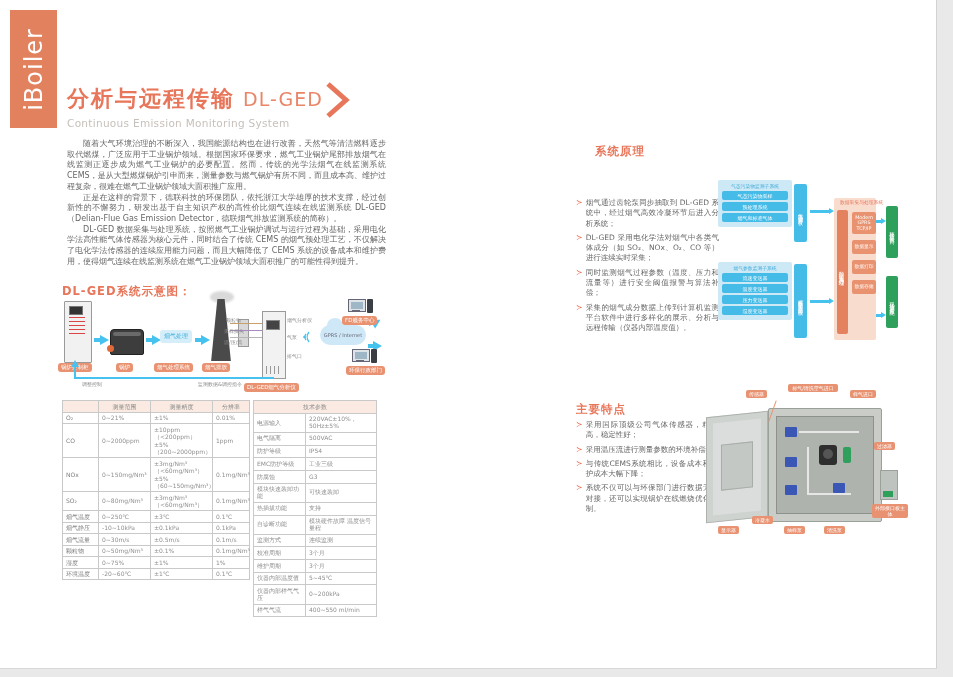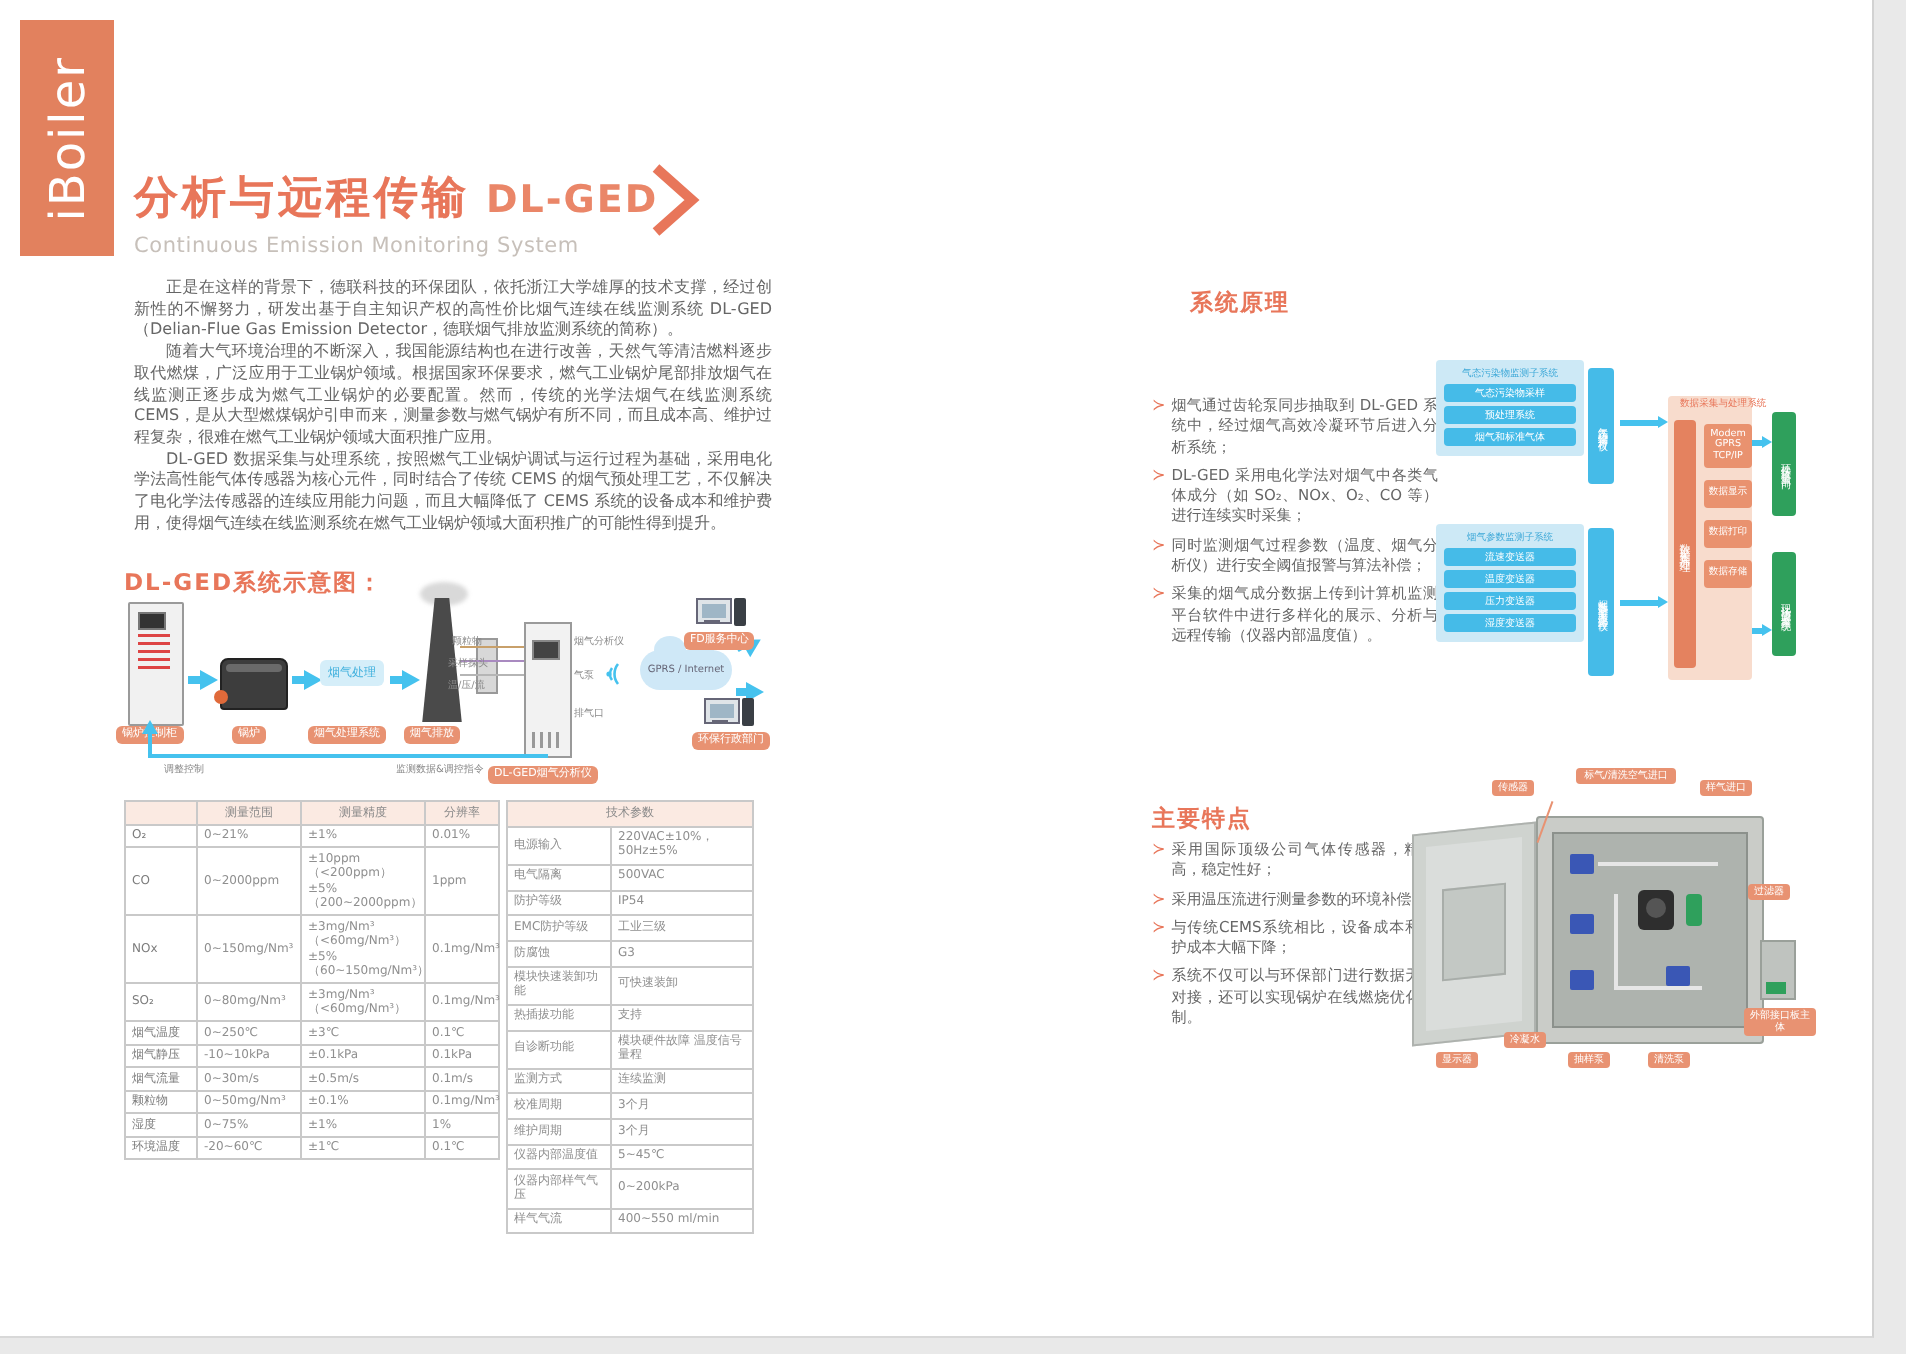--- a/index.html
+++ b/index.html
@@ -7,21 +7,21 @@
     width:953px;height:677px;background:#e9e9e9;
     font-family:"DejaVu Sans",sans-serif;overflow:hidden;position:relative;
   }
   .page{position:absolute;left:0;top:0;width:936px;height:668px;background:#fff;border-right:1px solid #d2d2d2;border-bottom:1px solid #d8d8d8;}
   
   .brand-tab{position:absolute;left:10px;top:10px;width:47px;height:118px;background:#e2815e;display:flex;align-items:center;justify-content:center;}
   .brand-text{writing-mode:vertical-rl;transform:rotate(180deg);color:#fff;font-size:24px;font-weight:500;letter-spacing:1px;}
   
   .title-block{position:absolute;left:67px;top:84px;}
   .title-main{color:#e8765a;font-size:22px;font-weight:bold;letter-spacing:2px;}
-  .title-model{color:#ea8668;font-size:19px;font-weight:700;letter-spacing:1px;margin-left:8px;}
+  .title-model{color:#ea8668;font-size:19px;font-weight:400;letter-spacing:1px;margin-left:8px;}
   .title-sub{color:#c7c0ba;font-size:10.5px;margin-top:3px;letter-spacing:.3px;}
   .title-chevron{position:absolute;left:255px;top:-4px;}
   
   .intro{position:absolute;left:67px;top:139px;width:319px;font-size:8px;line-height:10.7px;color:#666;text-align:justify;}
   .intro p{margin:0;text-indent:2em;}
   
   .sec-head{position:absolute;color:#e8765a;font-size:11.5px;font-weight:bold;letter-spacing:1px;}
   
   .schematic{position:absolute;left:58px;top:297px;width:332px;height:100px;font-size:5px;color:#888;}
   .badge{position:absolute;background:#e89272;color:#fff;font-size:5.5px;line-height:7px;padding:1px 3px;border-radius:3px;text-align:center;white-space:nowrap;}
@@ -112,22 +112,22 @@
   <div class="title-block">
     <span class="title-main">分析与远程传输</span><span class="title-model">DL-GED</span>
     <svg class="title-chevron" width="30" height="40" viewBox="0 0 30 40">
         <polyline points="6,4 24,20 6,36" fill="none" stroke="#e8765a" stroke-width="5"></polyline>
       </svg>
     <div class="title-sub">Continuous Emission Monitoring System</div>
   </div>
 
   <div class="intro">
 
-  <p>正是在这样的背景下，德联科技的环保团队，依托浙江大学雄厚的技术支撑，经过创新性的不懈努力，研发出基于自主知识产权的高性价比烟气连续在线监测系统 DL-GED（Delian-Flue Gas Emission Detector，德联烟气排放监测系统的简称）。</p>
-      <p>随着大气环境治理的不断深入，我国能源结构也在进行改善，天然气等清洁燃料逐步取代燃煤，广泛应用于工业锅炉领域。根据国家环保要求，燃气工业锅炉尾部排放烟气在线监测正逐步成为燃气工业锅炉的必要配置。然而，传统的光学法烟气在线监测系统 CEMS，是从大型燃煤锅炉引申而来，测量参数与燃气锅炉有所不同，而且成本高、维护过程复杂，很难在燃气工业锅炉领域大面积推广应用。</p>
+  <p>随着大气环境治理的不断深入，我国能源结构也在进行改善，天然气等清洁燃料逐步取代燃煤，广泛应用于工业锅炉领域。根据国家环保要求，燃气工业锅炉尾部排放烟气在线监测正逐步成为燃气工业锅炉的必要配置。然而，传统的光学法烟气在线监测系统 CEMS，是从大型燃煤锅炉引申而来，测量参数与燃气锅炉有所不同，而且成本高、维护过程复杂，很难在燃气工业锅炉领域大面积推广应用。</p>
+      <p>正是在这样的背景下，德联科技的环保团队，依托浙江大学雄厚的技术支撑，经过创新性的不懈努力，研发出基于自主知识产权的高性价比烟气连续在线监测系统 DL-GED（Delian-Flue Gas Emission Detector，德联烟气排放监测系统的简称）。</p>
       <p>DL-GED 数据采集与处理系统，按照燃气工业锅炉调试与运行过程为基础，采用电化学法高性能气体传感器为核心元件，同时结合了传统 CEMS 的烟气预处理工艺，不仅解决了电化学法传感器的连续应用能力问题，而且大幅降低了 CEMS 系统的设备成本和维护费用，使得烟气连续在线监测系统在燃气工业锅炉领域大面积推广的可能性得到提升。</p>
     </div>
 
   <div class="sec-head" style="left:62px;top:284px;">DL-GED系统示意图：</div>
 
   <div class="schematic">
     <div class="sc-cabinet">
         <span class="scr"></span>
         <span class="dots"></span>
       </div>
@@ -385,21 +385,21 @@
         <span>烟气通过齿轮泵同步抽取到 DL-GED 系统中，经过烟气高效冷凝环节后进入分析系统；</span>
       </div>
 
       <div class="bullet">
         <span class="arr">≻</span>
         <span>DL-GED 采用电化学法对烟气中各类气体成分（如 SO₂、NOx、O₂、CO 等）进行连续实时采集；</span>
       </div>
 
       <div class="bullet">
         <span class="arr">≻</span>
-        <span>同时监测烟气过程参数（温度、烟气分析仪）进行安全阈值报警与算法补偿；</span>
+        <span>同时监测烟气过程参数（温度、压力和流量等）进行安全阈值报警与算法补偿；</span>
       </div>
 
       <div class="bullet">
         <span class="arr">≻</span>
         <span>采集的烟气成分数据上传到计算机监测平台软件中进行多样化的展示、分析与远程传输（仪器内部温度值）。</span>
       </div>
     </div>
 
   <div class="flow">
     <div class="grp" style="left:2px;top:6px;width:66px;">

